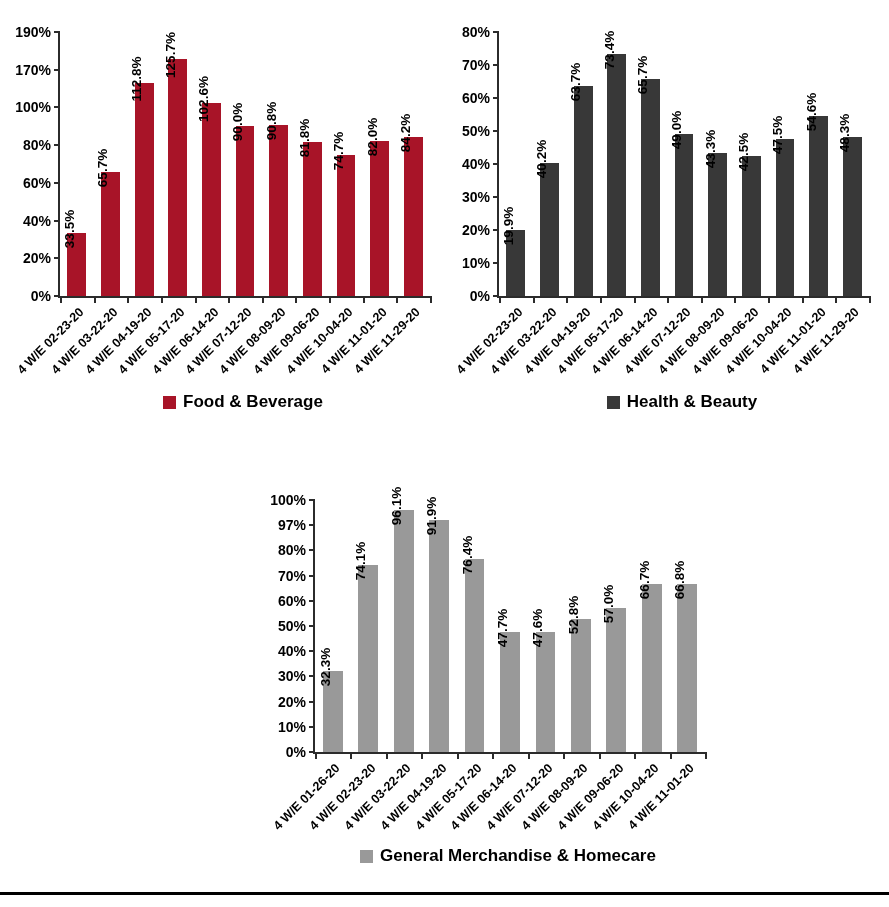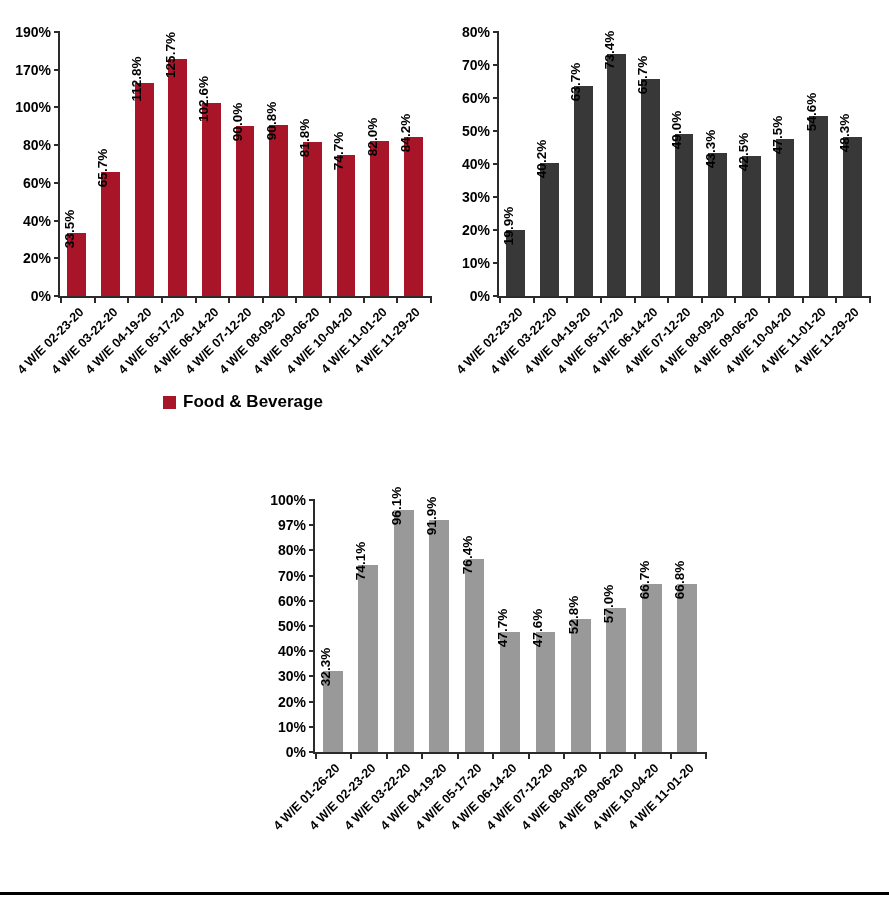--- a/index.html
+++ b/index.html
@@ -571,20 +571,24 @@
               <span class="xlab-txt">4 W/E 11-01-20</span>
             </div>
           </div>
           <div class="xlabslot">
             <div class="xlab-holder">
               <span class="xlab-txt">4 W/E 11-29-20</span>
             </div>
           </div>
         </div>
     </div>
+    <div class="legend" style="left:57px; top:390px; width:370px; height:24px;">
+      <span class="swatch" style="background: rgb(56, 56, 56);"></span>
+      <span class="legend-text">Health &amp; Beauty</span>
+    </div>
   </div>
 
   <div class="chart" style="left:230px; top:440px; width:540px; height:450px;">
     <div class="plot" style="left:83px; top:60px; width:390px; height:252px;">
       <div class="yaxis" style="position: absolute; left: 0px; top: 0px; bottom: 0px; width: 0px;">
           <div class="ytick" style="bottom: 0%; width: 0px; left: 0px; right: auto;">
             <span class="tlabel">0%</span>
             <span class="tmark" style="right: auto; left: -6px;"></span>
           </div>
           <div class="ytick" style="bottom: 10%; width: 0px; left: 0px; right: auto;">
@@ -771,16 +775,20 @@
               <span class="xlab-txt">4 W/E 10-04-20</span>
             </div>
           </div>
           <div class="xlabslot">
             <div class="xlab-holder">
               <span class="xlab-txt">4 W/E 11-01-20</span>
             </div>
           </div>
         </div>
     </div>
+    <div class="legend" style="left:53px; top:403px; width:450px; height:26px;">
+      <span class="swatch" style="background: rgb(153, 153, 153);"></span>
+      <span class="legend-text">General Merchandise &amp; Homecare</span>
+    </div>
   </div>
 
   <div class="footer-rule"></div>
 </div>
 
 </body></html>

